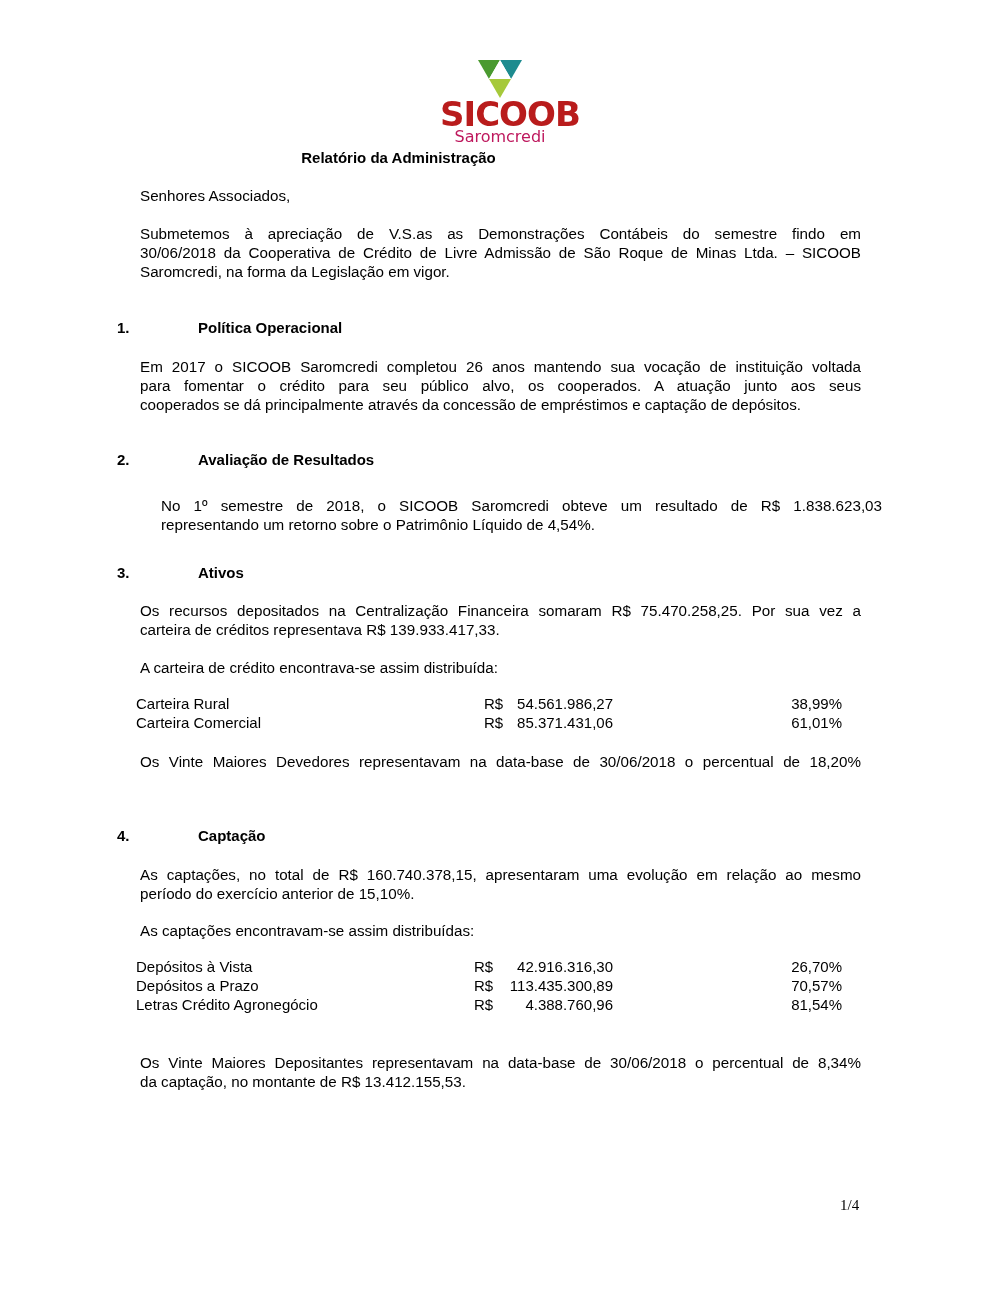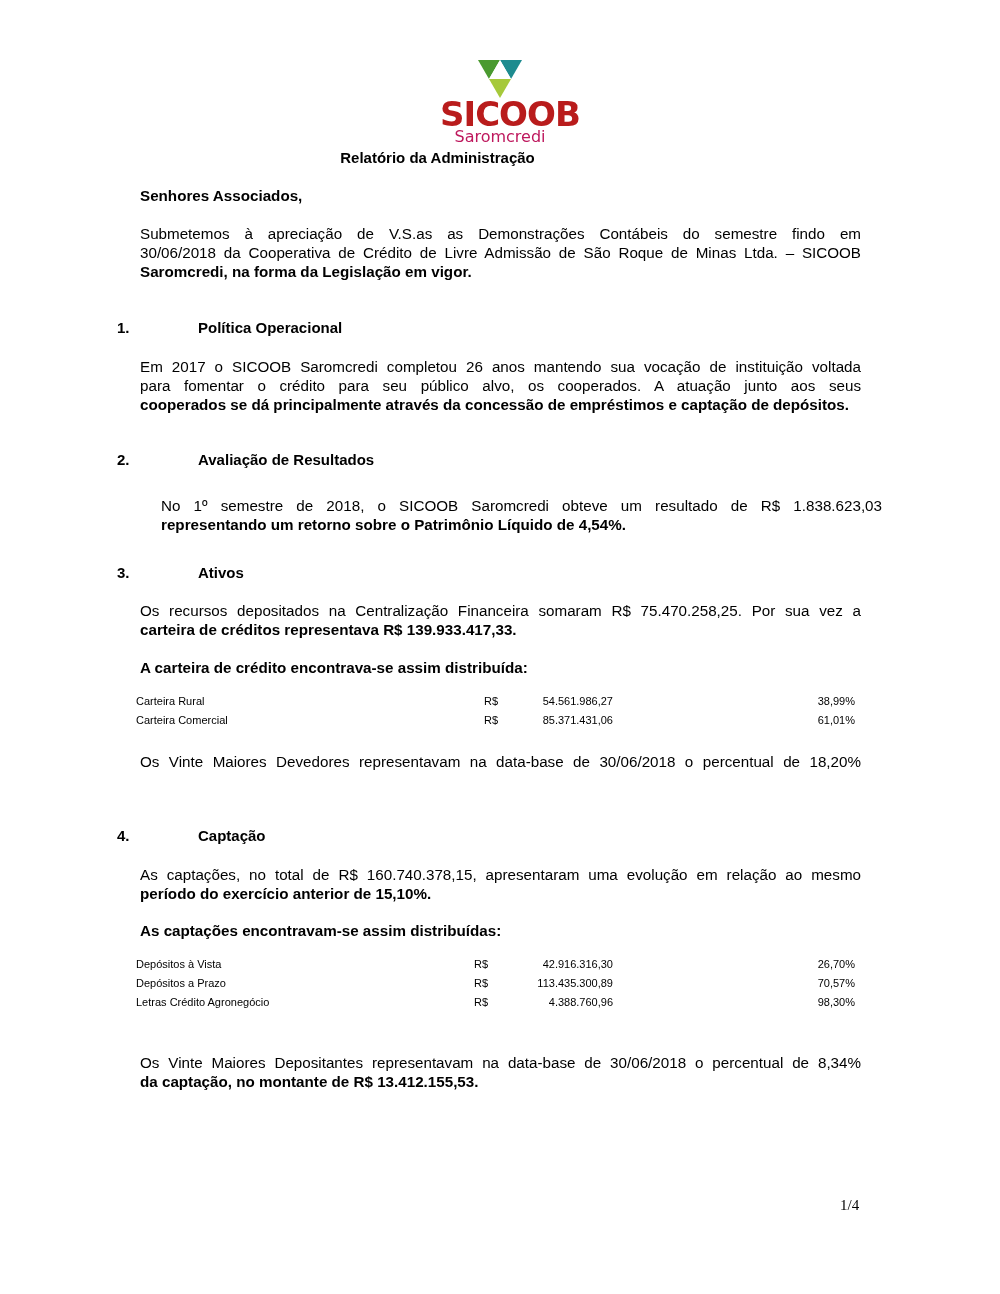--- a/index.html
+++ b/index.html
@@ -6,32 +6,32 @@
   body { width: 1000px; height: 1294px; position: relative; overflow: hidden;
          font-family: "Liberation Sans", sans-serif; color: #000; }
   .logo { position: absolute; left: 440px; top: 60px; width: 120px; height: 84px; }
   .logo svg { position: absolute; left: 38px; top: 0; }
   .logo-brand { position: absolute; left: 0; top: 36px; width: 120px; text-align: center;
                 font-family: "DejaVu Sans", sans-serif; font-weight: bold; font-size: 34px;
                 letter-spacing: -1px; color: #b91c1c; line-height: 36px; }
   .logo-sub { position: absolute; left: 0; top: 68px; width: 120px; text-align: center;
               font-family: "DejaVu Sans", sans-serif; font-size: 16px; color: #be185d; line-height: 18px; }
   .title { position: absolute; top: 149px; left: 0; width: 797px; text-align: center;
-           font-weight: bold; font-size: 15px; padding-left: 39px; }
+           font-weight: bold; font-size: 15px; }
   .p { position: absolute; left: 140px; width: 721px; font-size: 15.2px; line-height: 19px;
        text-align: justify; }
   .p span.line { display: block; text-align: justify; text-align-last: justify; }
-  .p span.last { display: block; text-align: left; font-weight: bold; }
+  .p span.last { display: block; text-align: left; }
   .h { position: absolute; left: 117px; font-weight: bold; font-size: 15px; }
   .h .num { display: inline-block; width: 81px; }
-  .row { position: absolute; left: 136px; width: 722px; height: 19px; font-size: 11px; }
+  .row { position: absolute; left: 136px; width: 722px; height: 19px; font-size: 15px; }
   .row .lbl { position: absolute; left: 0; }
   .row .cur { position: absolute; left: 338px; }
   .row .amt { position: absolute; right: 245px; text-align: right; margin-left: 11px; }
-  .row .pct { position: absolute; right: 3px; text-align: right; }
+  .row .pct { position: absolute; right: 16px; text-align: right; }
   .pageno { position: absolute; left: 840px; top: 1197px; font-family: "Liberation Serif", serif; font-size: 15px; }
 </style>
 </head>
 <body>
 
 <div class="logo">
   <svg width="44" height="38" viewBox="0 0 44 38">
     <polygon points="0,0 22,0 11,19" fill="#4a9a2f"></polygon>
     <polygon points="22,0 44,0 33,19" fill="#1d8b8f"></polygon>
     <polygon points="11,19 33,19 22,38" fill="#a6c93a"></polygon>
@@ -116,20 +116,20 @@
 <div class="row" style="top:977px;">
   <span class="lbl">Depósitos a Prazo</span>
   <span class="cur">R$</span>
   <span class="amt">113.435.300,89</span>
   <span class="pct">70,57%</span>
 </div>
 <div class="row" style="top:996px;">
   <span class="lbl">Letras Crédito Agronegócio</span>
   <span class="cur">R$</span>
   <span class="amt">4.388.760,96</span>
-  <span class="pct">98,30%</span>
+  <span class="pct">81,54%</span>
 </div>
 <div class="p" style="top:1053px;">
   <span class="line">Os Vinte Maiores Depositantes representavam na data-base de 30/06/2018 o percentual de 8,34%</span>
   <span class="last">da captação, no montante de R$ 13.412.155,53.</span>
 </div>
 
 <div class="pageno">1/4</div>
 
 </body></html>

